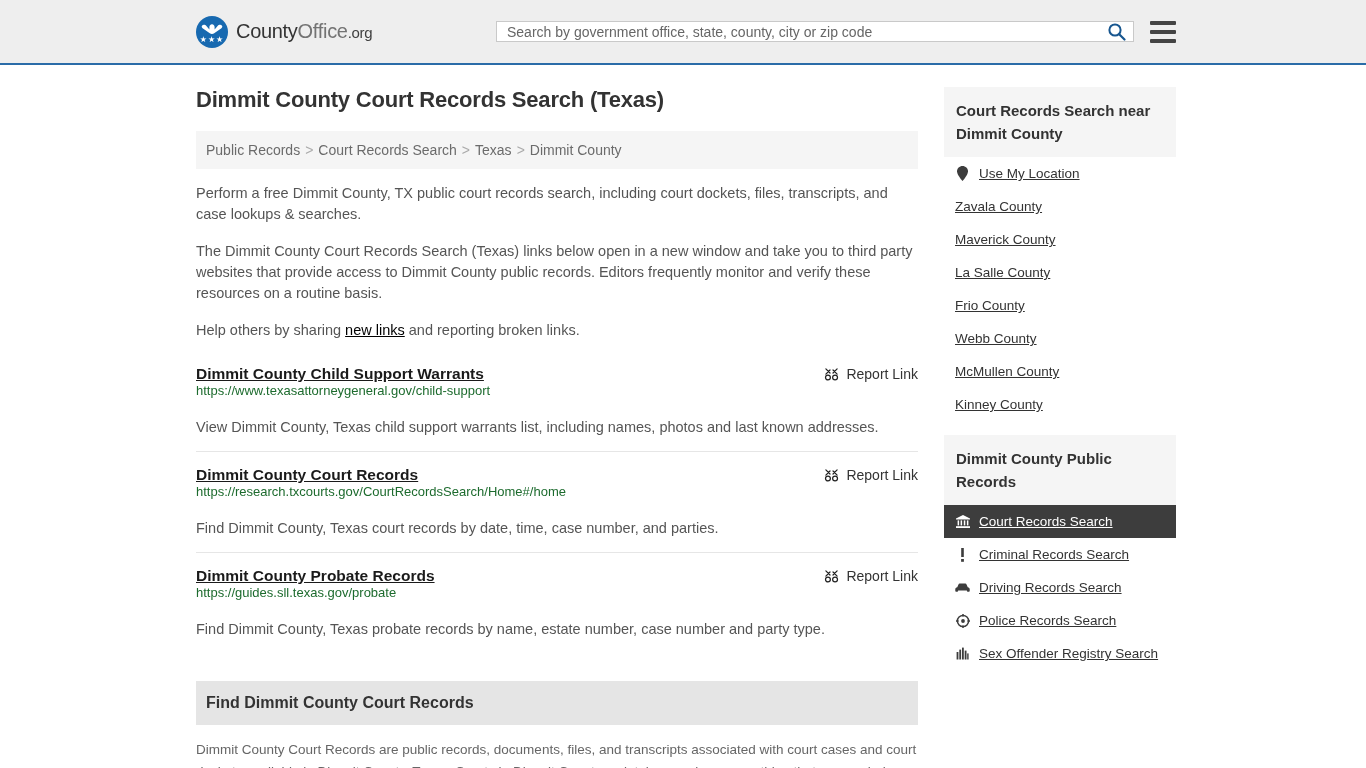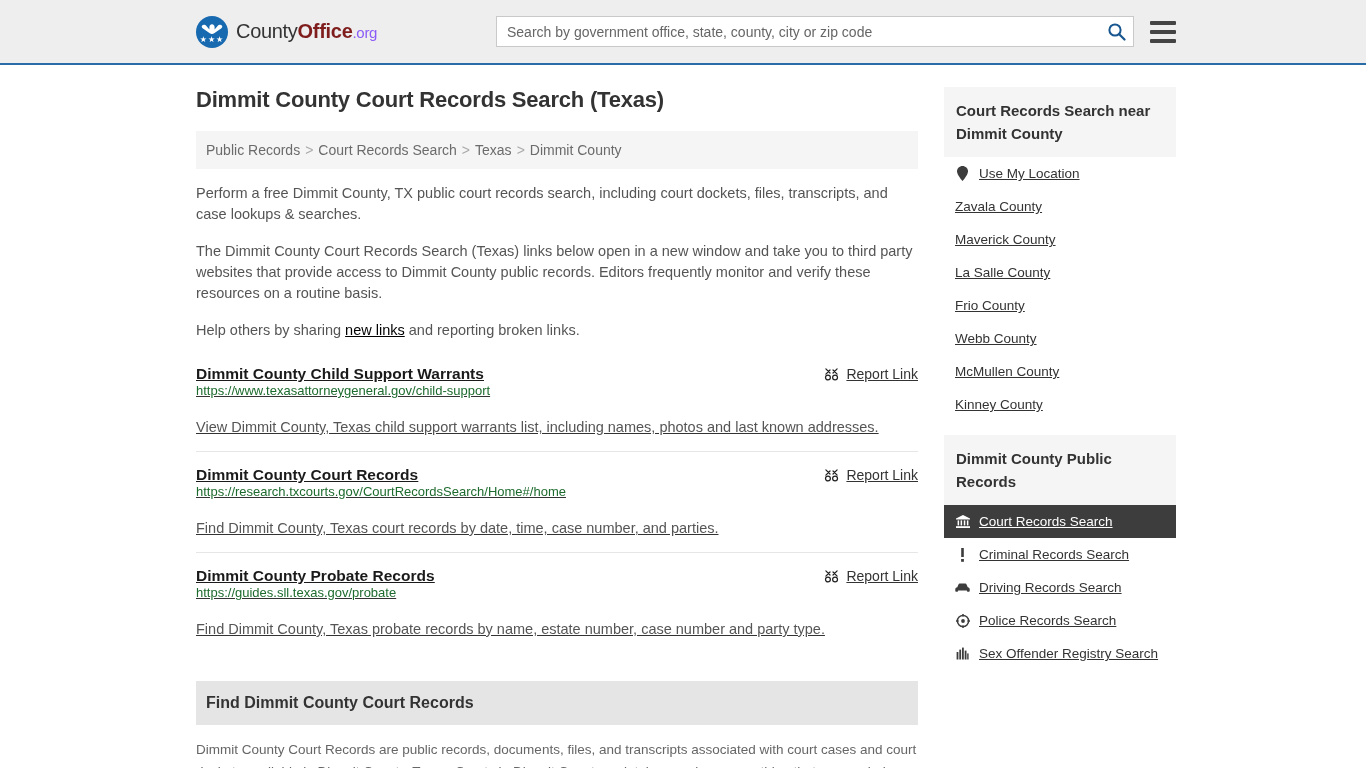--- a/index.html
+++ b/index.html
@@ -51,29 +51,29 @@
     font-size:8px;
     letter-spacing:1px;
     line-height:8px;
   }
   .logo-text {
     font-size:20px;
     letter-spacing:-0.3px;
     color:#333333;
     white-space:nowrap;
   }
-  .logo-text .b { color:#7f1d1d; font-weight:bold; }
+  .logo-text .b { color:#737373; font-weight:normal; }
   .logo-text .n { font-weight:normal; }
-  .logo-text .org { font-size:15px; color:#8b5cf6; }
+  .logo-text .org { font-size:15px; color:#404040; }
 
   .searchwrap {
     position:absolute;
     left:496px;
     width:638px;
-    height:31px;
+    height:21px;
     background:#ffffff;
     border:1px solid #c9c9c9;
     display:flex;
     align-items:center;
   }
   .searchwrap input {
     flex:1;
     border:none;
     outline:none;
     height:29px;
@@ -139,21 +139,20 @@
     color:#555555;
     margin:0 0 16px 0;
   }
   .intro a { color:#000000; text-decoration:underline; }
 
   
   .result {
     padding:14px 0 13px 0;
     border-top:1px solid #e6e6e6;
     position:relative;
-    text-decoration:underline;
   }
   .result:first-child { border-top:none; padding-top:8px; }
   .result-head {
     display:flex;
     align-items:flex-start;
     justify-content:space-between;
   }
   .result-title {
     font-size:15.5px;
     font-weight:bold;

